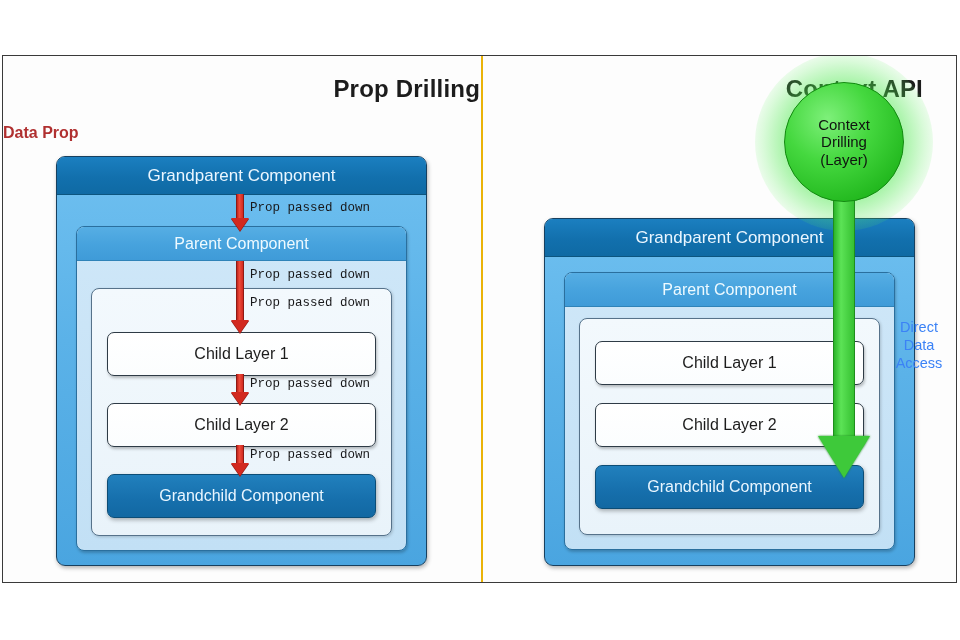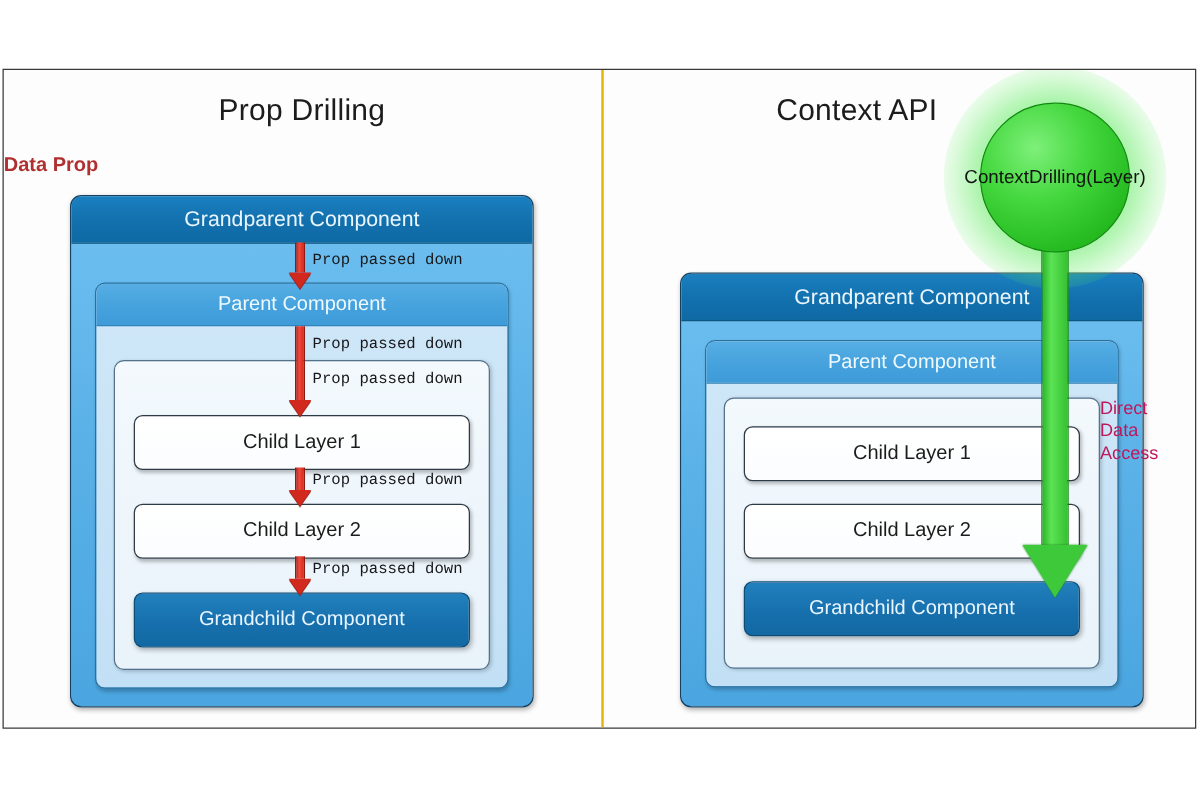--- a/index.html
+++ b/index.html
@@ -38,23 +38,23 @@
     height: 100%;
   }
   .panel-left  { left: 0px;   width: 477px; }
   .panel-right { left: 478px; width: 477px; border-left: 2px solid #eab308; }
 
   .panel-title {
     position: absolute;
     top: 19px;
     left: 0;
     width: 100%;
-    text-align: center;
+    text-align: right;
     font-size: 24px;
-    font-weight: 400;
+    font-weight: 700;
     color: #1c1c1c;
     letter-spacing: 0.2px;
     z-index: 6;
   }
 
   .data-prop-label {
     position: absolute;
     top: 68px;
     left: 0;
     width: 100%;
@@ -180,21 +180,21 @@
     background: radial-gradient(circle, rgba(64,230,64,0.85) 0%, rgba(70,232,70,0.55) 42%, rgba(90,240,90,0.22) 64%, rgba(120,255,120,0.0) 78%);
     z-index: 7;
     pointer-events: none;
   }
   .provider-circle {
     position: absolute;
     border-radius: 50%;
     background: radial-gradient(circle at 36% 30%, #7ef07a 0%, #45d83f 38%, #22b81e 78%, #149c12 100%);
     border: 1px solid #128a10;
     display: flex;
-    flex-direction: row;
+    flex-direction: column;
     align-items: center;
     justify-content: center;
     text-align: right;
     color: #101410;
     font-size: 15px;
     line-height: 1.16;
     z-index: 9;
   }
 
   .green-arrow {
@@ -215,22 +215,22 @@
     border-left: 26px solid transparent;
     border-right: 26px solid transparent;
     border-top: 42px solid #3ec93a;
     filter: drop-shadow(0 0 1px #1f8d1d);
   }
 
   .access-label {
     position: absolute;
     font-size: 14.5px;
     line-height: 1.25;
-    color: #be185d;
-    text-align: left;
+    color: #3b82f6;
+    text-align: center;
     white-space: pre-line;
     z-index: 10;
   }
 </style>
 </head>
 <body>
 
 <div id="canvas">
 
   <div class="diagram-frame">

